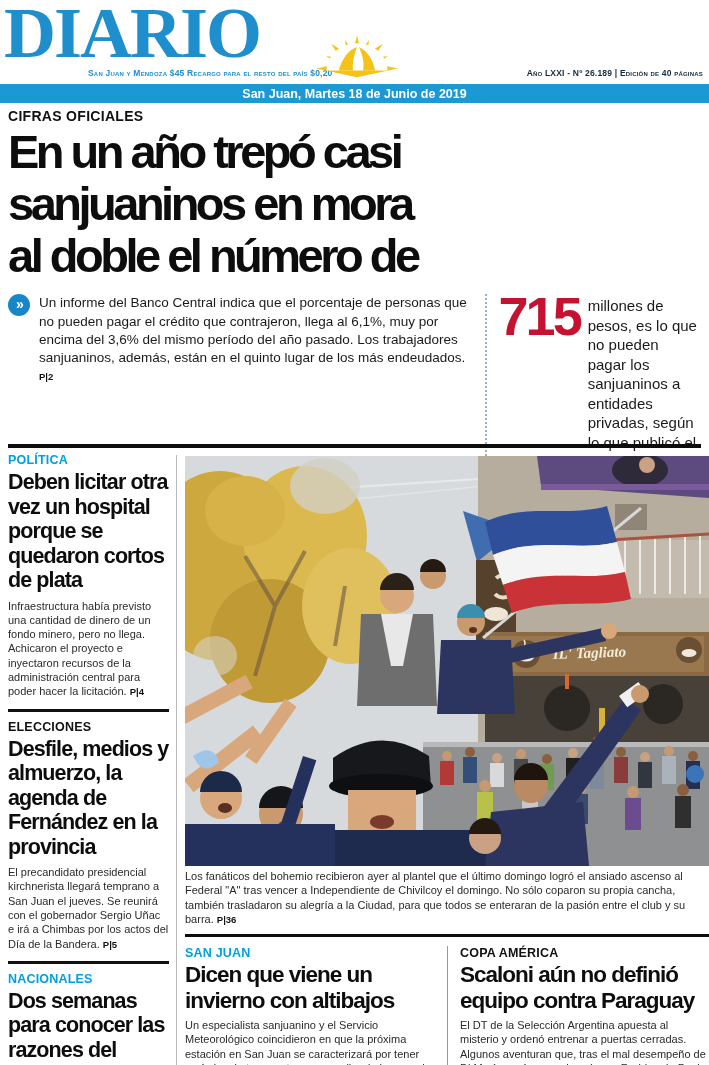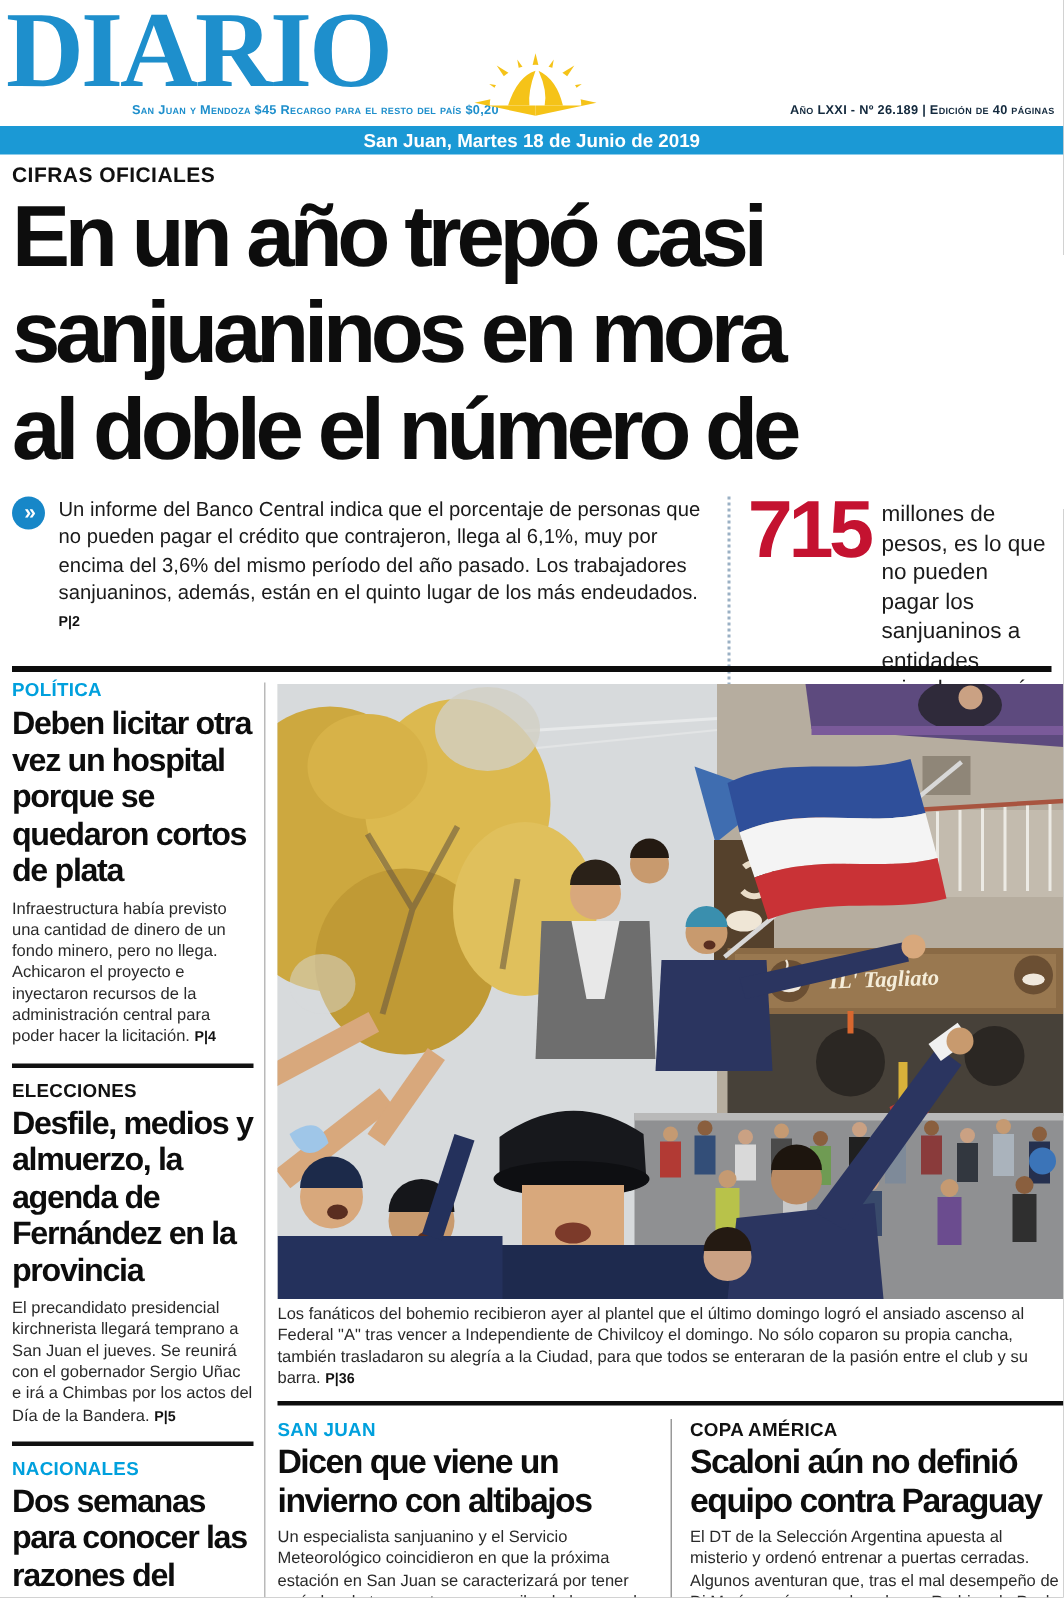--- a/index.html
+++ b/index.html
@@ -15,21 +15,21 @@
   .info-line { position:absolute; left:4px; right:6px; top:68px; display:flex; justify-content:space-between;
     font-size:8.5px; font-variant:small-caps; letter-spacing:0.2px; padding-left:84px; }
   .info-left { font-weight:bold; }
   .info-right { font-weight:bold; color:#13293d; }
   .date-bar { position:absolute; top:84px; left:0; right:0; height:19px; display:flex; align-items:center;
     justify-content:center; color:#fff; font-weight:bold; font-size:12.5px; }
 
   
   .top-story { position:absolute; top:108px; left:8px; right:8px; }
   .kicker { font-weight:bold; font-size:14px; letter-spacing:0.3px; color:#111; }
-  .main-headline { margin-top:2px; font-weight:bold; color:#0d0d0d; font-size:58px; line-height:1.11;
+  .main-headline { margin-top:2px; font-weight:bold; color:#0d0d0d; font-size:47px; line-height:1.11;
     letter-spacing:-3.5px; }
   .main-headline span { display:block; }
   .summary-row { display:flex; margin-top:12px; align-items:flex-start; }
   .chev { flex:0 0 22px; width:22px; height:22px; border-radius:50%; background:#1787C8; color:#fff;
     font-weight:bold; font-size:14px; line-height:21px; text-align:center; letter-spacing:-2px; margin-right:9px; }
   .summary-text { width:452px; font-size:13.5px; line-height:1.35; color:#1a1a1a; }
   .pg { font-weight:bold; font-size:9.5px; color:#111; }
   .dotted-div { border-left:2px dotted #9ab0c4; align-self:stretch; margin:0 12px 0 14px; }
   .figure-block { display:flex; width:212px; }
   .figure-number { font-weight:bold; font-size:54px; line-height:0.85; letter-spacing:-3px; margin-right:8px; }

